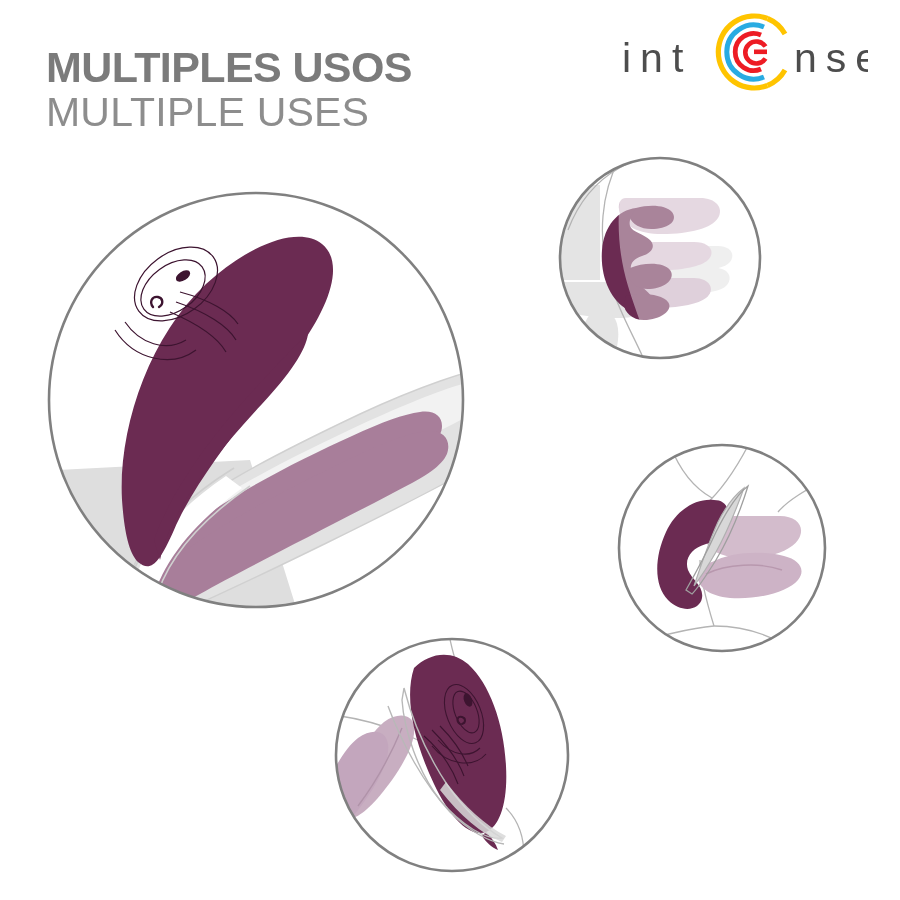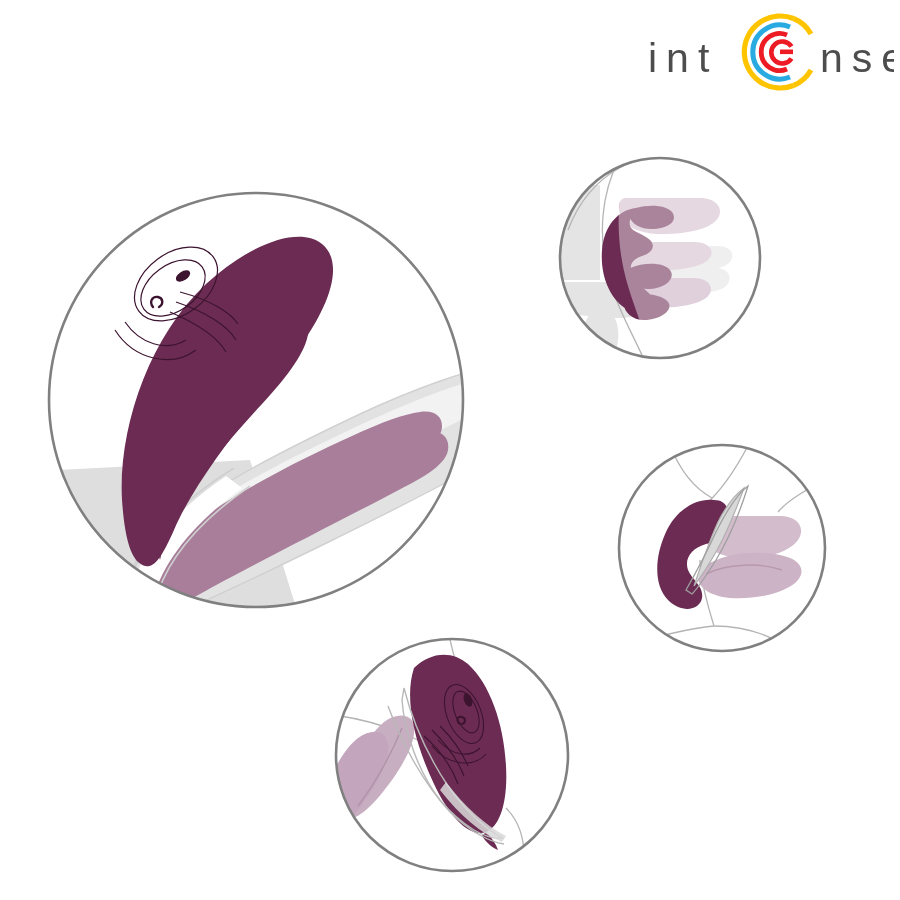--- a/index.html
+++ b/index.html
@@ -42,21 +42,21 @@
     font-size: 41px;
     font-weight: 400;
     letter-spacing: 0.2px;
     color: #8d8d8d;
     white-space: nowrap;
   }
 
   
   #logo {
     position: absolute;
-    left: 648px;
+    left: 622px;
     top: 12px;
     width: 246px;
     height: 82px;
   }
   #logo svg { display: block; }
 
   
   #stage {
     position: absolute;
     left: 0;
@@ -64,20 +64,24 @@
     width: 900px;
     height: 900px;
   }
   #stage > svg { display: block; }
 </style>
 </head>
 <body>
 
 <div id="page">
 
+  <div id="heading">
+    <span id="title-es">MULTIPLES USOS</span>
+    <span id="title-en">MULTIPLE USES</span>
+  </div>
 
   <div id="logo">
     <svg width="246" height="82" viewBox="0 0 246 82" xmlns="http://www.w3.org/2000/svg">
 
       <text x="0" y="60" font-family="Liberation Sans, sans-serif" font-size="41" font-weight="400" letter-spacing="9" fill="#4d4d4d">int</text>
 
       <g transform="translate(132,40)">
 
         <path d="M 13.5 -33.5 A 36 36 0 1 0 13.5 33.5" fill="none" stroke="#ffc400" stroke-width="5.2" stroke-linecap="butt"></path>
 

